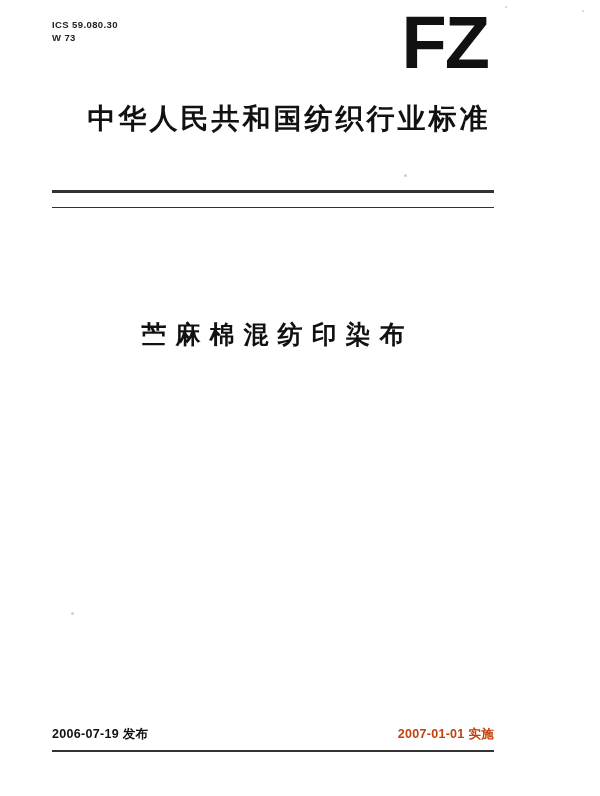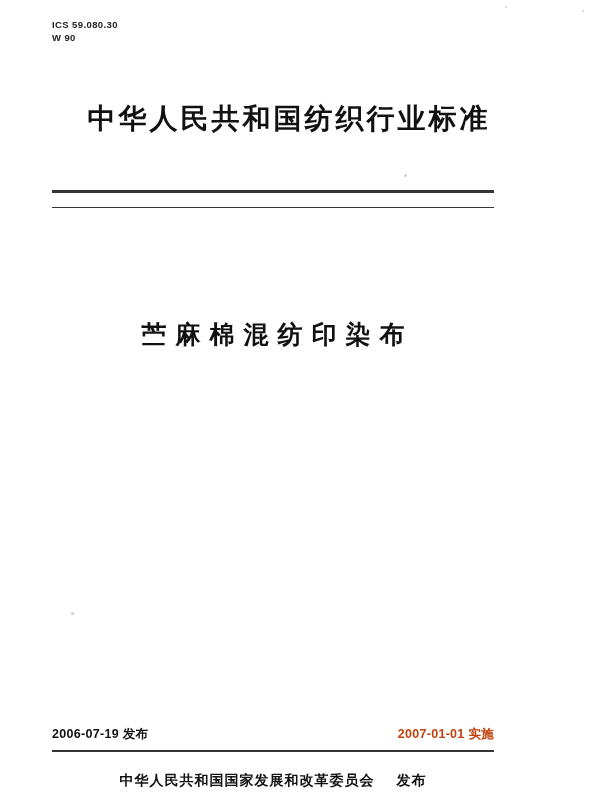--- a/index.html
+++ b/index.html
@@ -188,41 +188,39 @@
     border-radius: 50%;
   }
 </style>
 </head>
 <body>
 
 <div class="page">
 
   <div class="ics-block">
     <span class="ics-line">ICS 59.080.30</span>
-    <span class="ics-line">W 90</span>
+    <span class="ics-line">W 73</span>
   </div>
 
+  <div class="fz-logo">FZ</div>
 
   <div class="std-title">中华人民共和国纺织行业标准</div>
 
 
   <div class="rule rule-thick"></div>
   <div class="rule rule-thin"></div>
 
   <div class="doc-name-cn">苎麻棉混纺印染布</div>
 
   <div class="dates-row">
     <span class="date-issue">2006-07-19 发布</span>
     <span class="date-impl">2007-01-01 实施</span>
   </div>
 
   <div class="rule-bottom"></div>
 
-  <div class="publisher">
-    <span>中华人民共和国国家发展和改革委员会</span><span class="pub-verb">发布</span>
-  </div>
 
   <div class="speck" style="left:71px; top:612px; width:3px; height:3px;"></div>
   <div class="speck" style="left:404px; top:174px; width:3px; height:3px;"></div>
   <div class="speck" style="left:582px; top:10px; width:2px; height:2px;"></div>
   <div class="speck" style="left:505px; top:6px; width:2px; height:2px;"></div>
 
 </div>
 
 </body></html>

